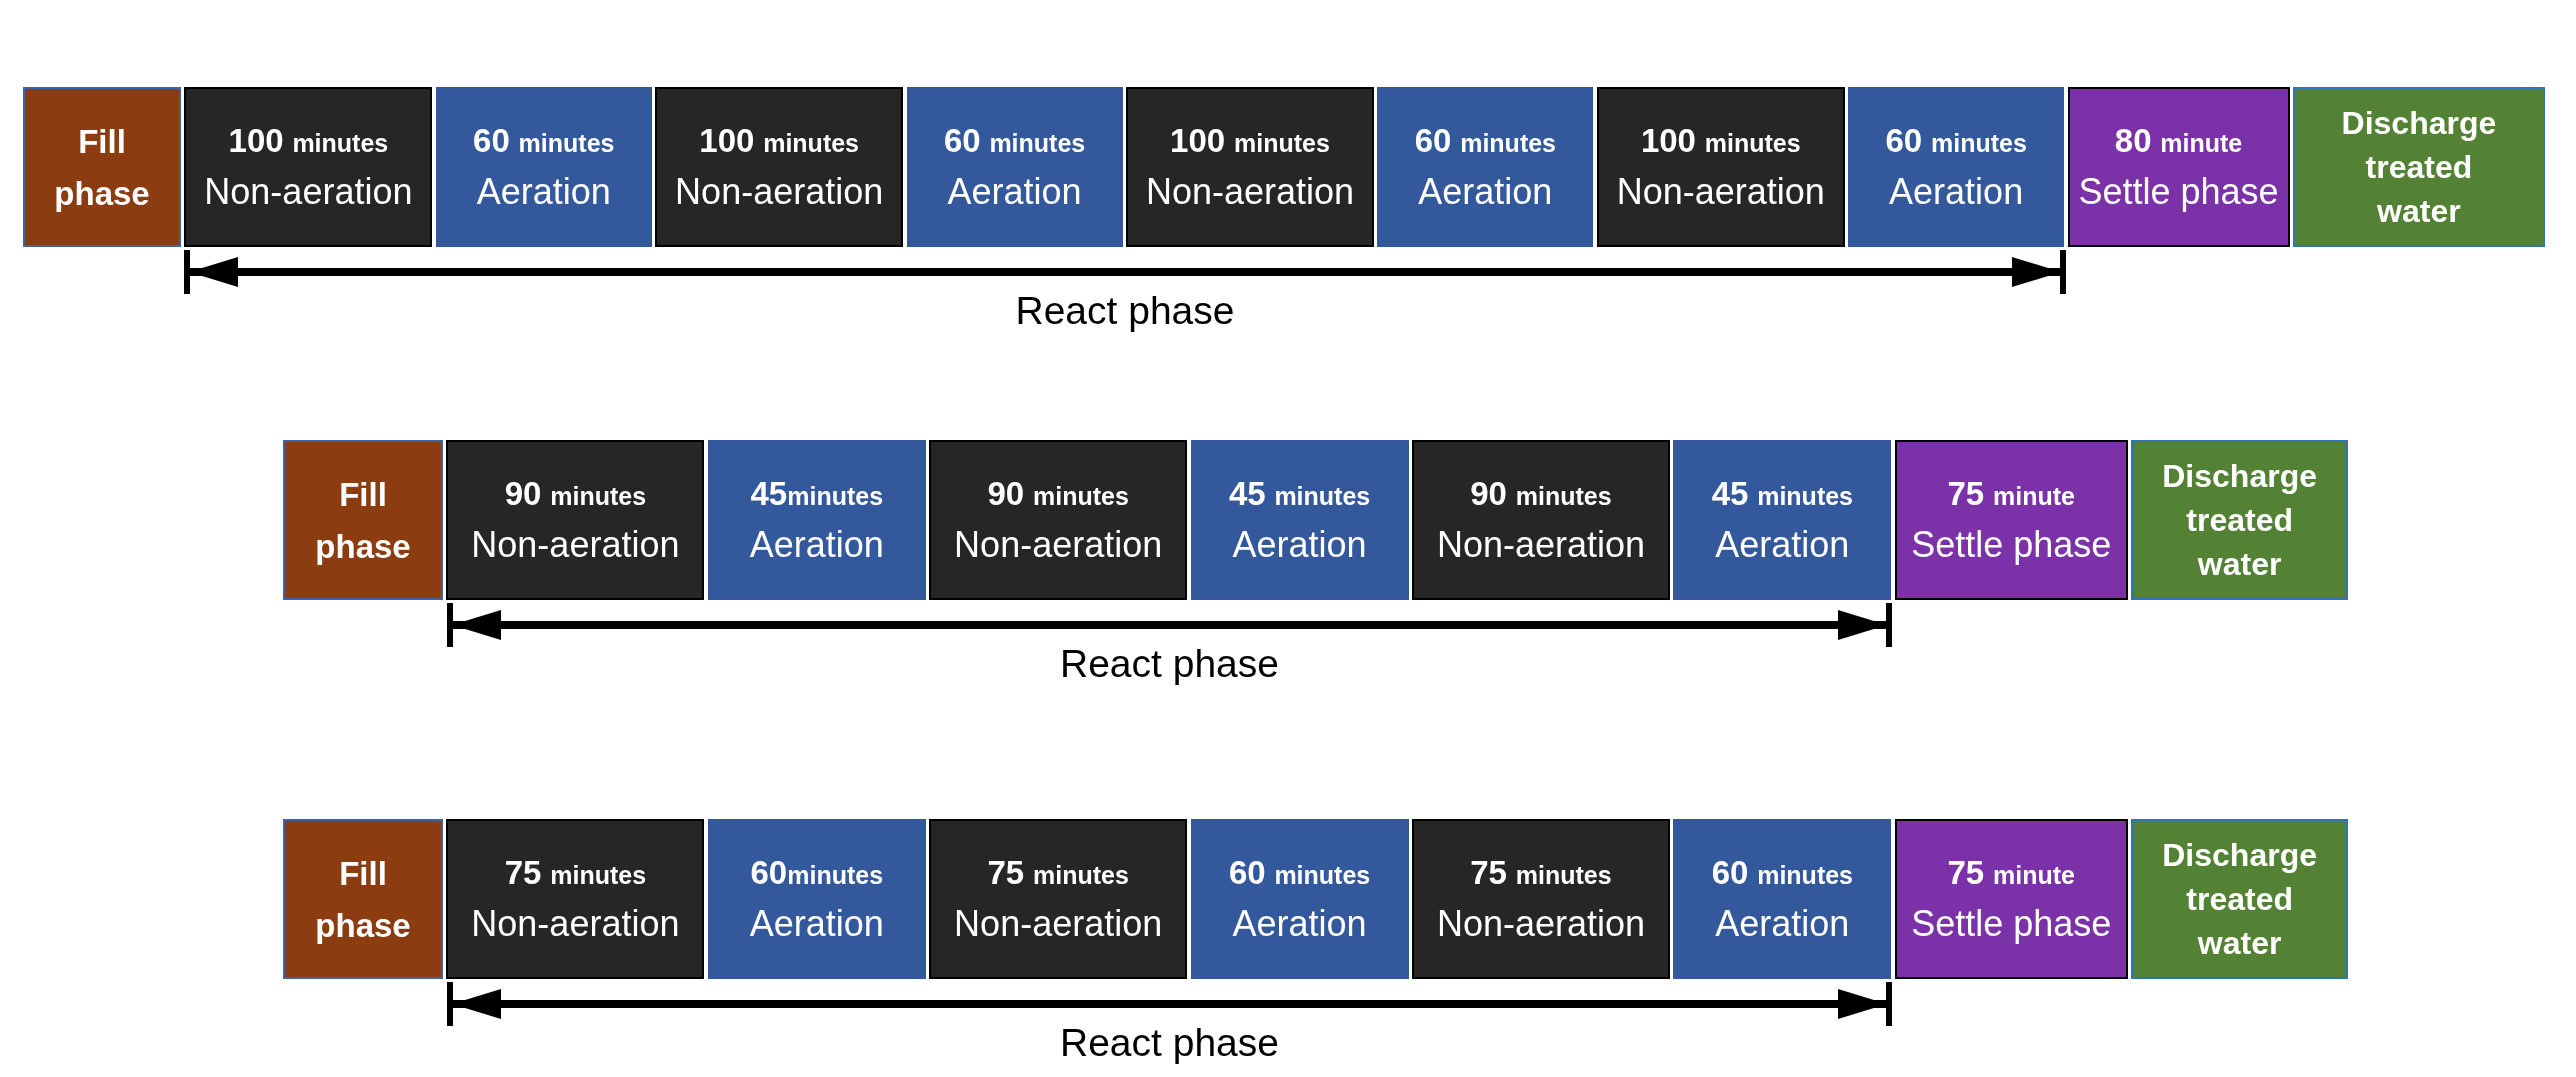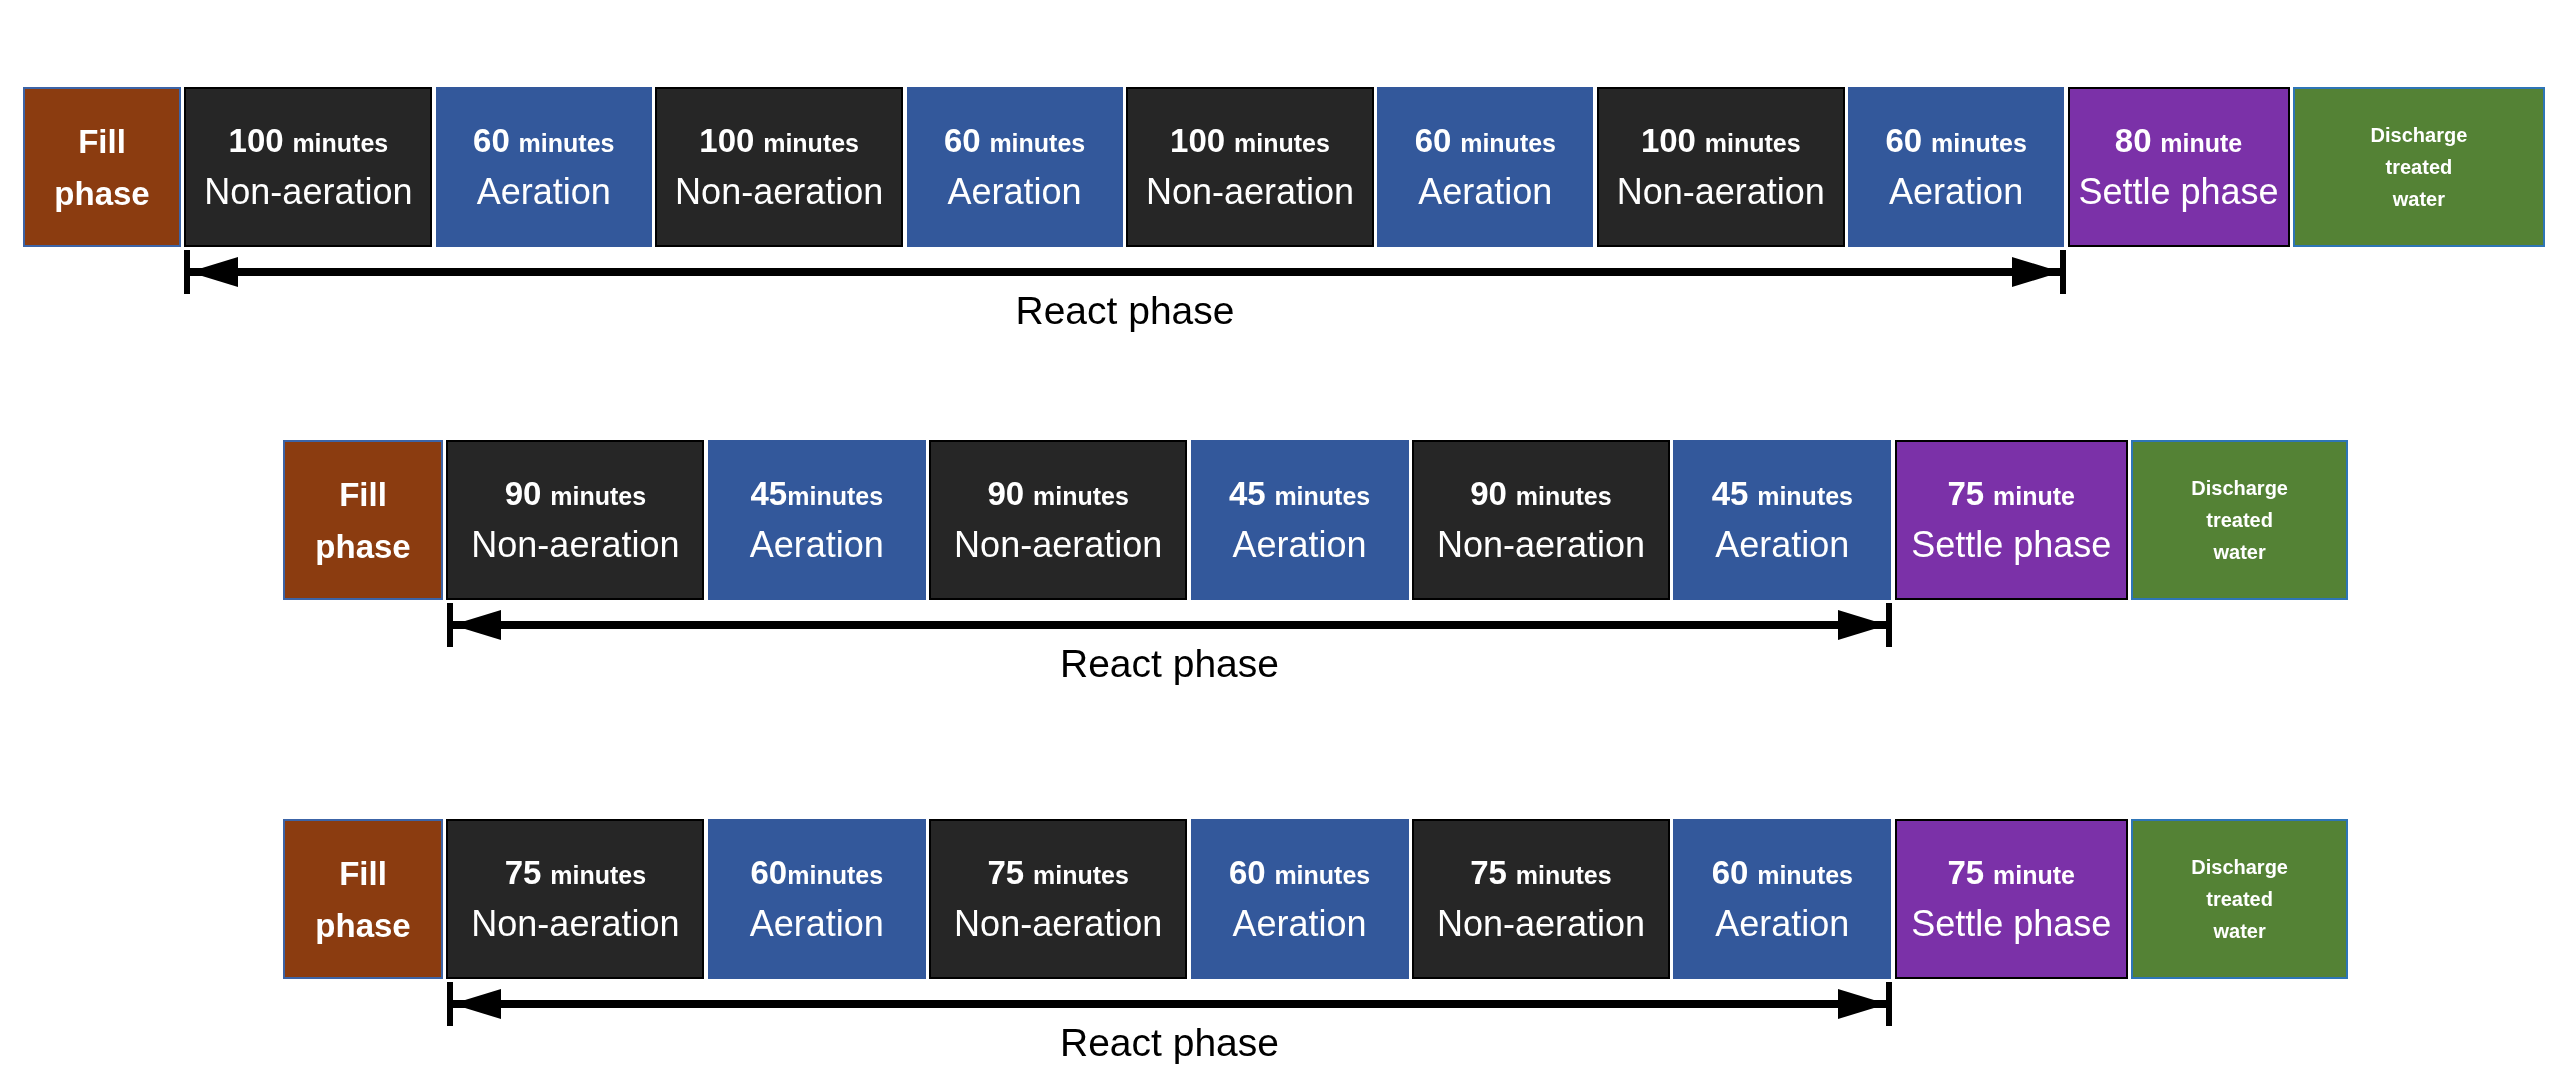--- a/index.html
+++ b/index.html
@@ -33,21 +33,21 @@
   .seg .num{font-size:33px;font-weight:bold;}
   .seg .unit{font-size:25px;font-weight:bold;}
   .seg .unit.spaced{margin-left:8.8px;}
   .seg .line2{font-size:36px;font-weight:normal;white-space:nowrap;line-height:1.0;}
   .seg.fill{background:#8B3C10;border:2.7px solid #3C64A7;}
   .seg.fill .line{font-size:33px;font-weight:bold;line-height:1.0;margin:9.5px 0;}
   .seg.na{background:#262626;border:2.7px solid #000;}
   .seg.aer{background:#33589B;}
   .seg.settle{background:#7B31A8;border:2.7px solid #000;}
   .seg.discharge{background:#548235;border:2.7px solid #2E75B6;}
-  .seg.discharge .line{font-size:20px;font-weight:bold;line-height:1.0;margin:6.1px 0;}
+  .seg.discharge .line{font-size:32px;font-weight:bold;line-height:1.0;margin:6.1px 0;}
   
   .dim{position:absolute;top:163px;height:44px;}
   .tick{position:absolute;top:0;width:6.1px;height:44px;background:#000;}
   .tick.l{left:0;} .tick.r{right:0;}
   .hline{position:absolute;top:17.7px;left:3.4px;right:3.4px;height:8.8px;background:#000;}
   .ah{position:absolute;top:6.8px;width:0;height:0;
       border-top:15px solid transparent;border-bottom:15px solid transparent;}
   .ah.l{left:4.8px;border-right:49px solid #000;}
   .ah.r{right:4.8px;border-left:49px solid #000;}
   .react-label{

